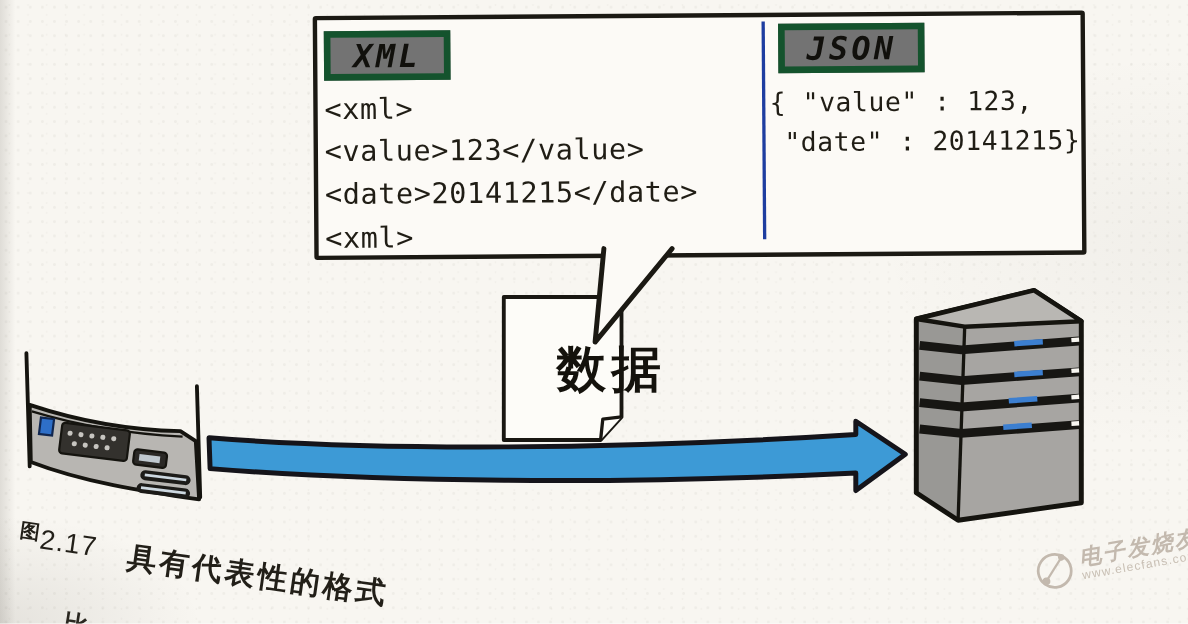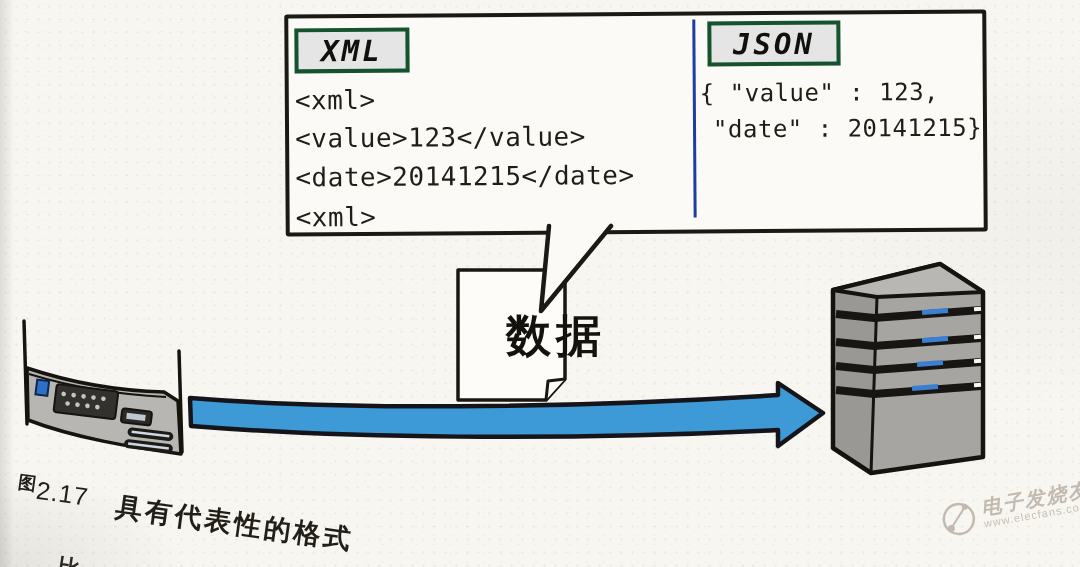--- a/index.html
+++ b/index.html
@@ -19,21 +19,21 @@
     color:#1d1b15;
   }
   
   .bubble{
     position:absolute;left:285px;top:12px;width:702px;height:222px;
     box-sizing:border-box;border:4px solid #1b1913;background:#fcfaf6;
     transform:rotate(-0.4deg);border-radius:3px;
   }
   .chip{
     position:absolute;box-sizing:border-box;
-    background:#e5e5e5;border:4px solid #14532d;
+    background:#737373;border:6px solid #14532d;
     display:flex;align-items:center;justify-content:center;
     font-family:"DejaVu Sans Mono", monospace;
     font-size:29px;font-weight:bold;font-style:italic;
     letter-spacing:3px;color:#11100c;
   }
   .chip-xml{left:6px;top:10px;width:115px;height:45px;}
   .chip-json{left:419px;top:6px;width:133px;height:45px;}
   .vdivider{position:absolute;left:404px;top:4px;width:3px;height:198px;background:#1e3da0;}
   .code{
     position:absolute;font-family:"DejaVu Sans Mono", monospace;

